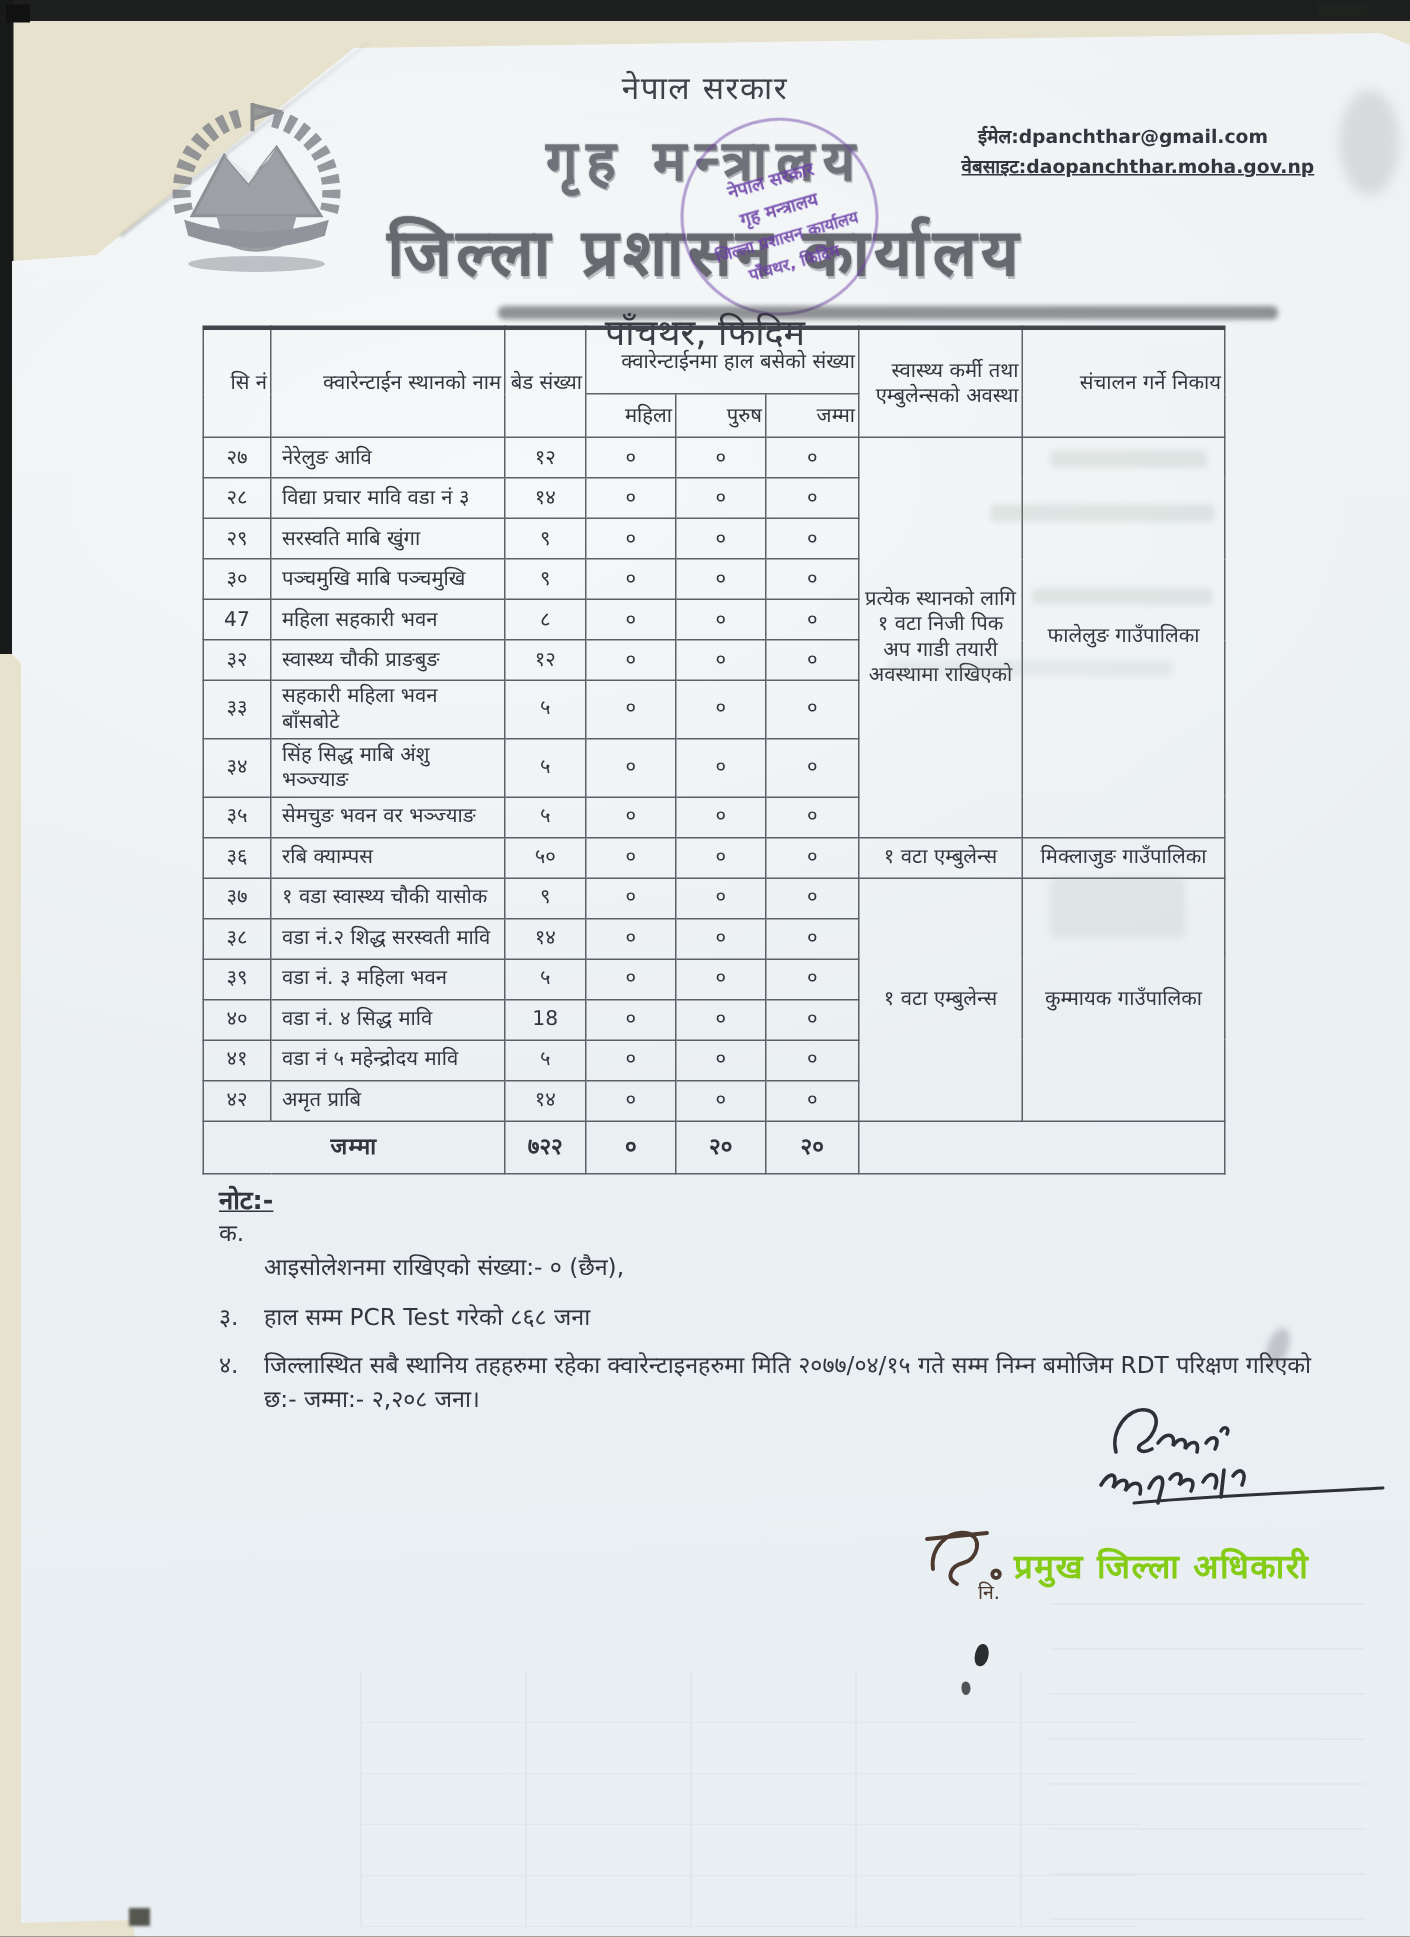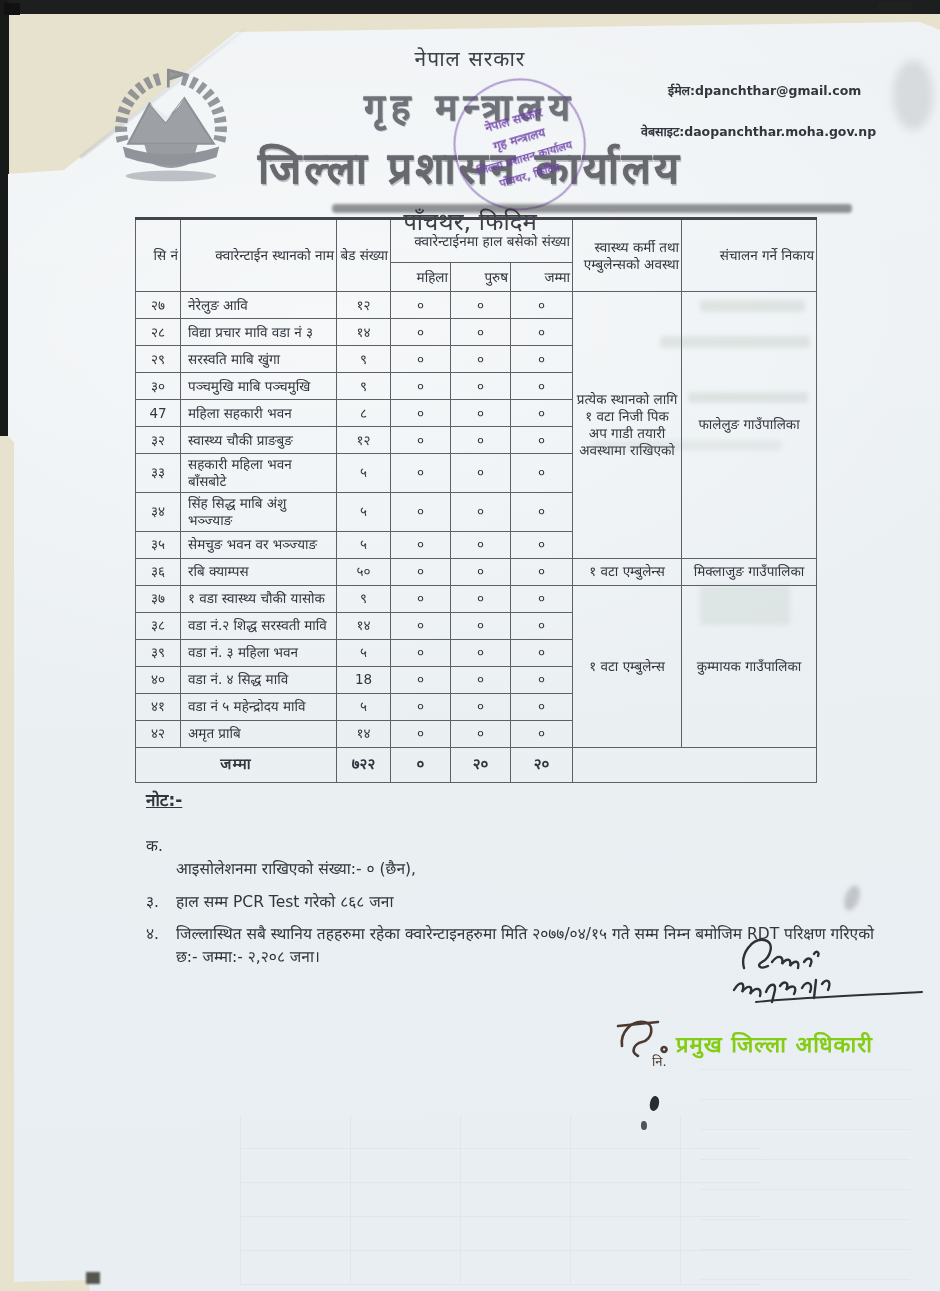--- a/index.html
+++ b/index.html
@@ -33,22 +33,22 @@
   #ministry-title{
     margin-top:8px;font-size:37px;font-weight:bold;color:#70727a;letter-spacing:6px;
     text-shadow:0 0 1px rgba(90,92,100,.8), 1px 1px 0 rgba(120,122,130,.5);
   }
   #office-title{
     margin-top:6px;font-size:43px;font-weight:bold;color:#67696f;letter-spacing:3px;
     text-shadow:0 0 1px rgba(80,82,90,.9), 1px 2px 0 rgba(130,132,140,.45);
   }
   #district-line{margin-top:8px;font-size:24px;color:#3c3e46;}
   .contact{position:absolute;font-size:12.5px;color:#34363e;font-weight:bold;}
-  #email-line{left:668px;top:82px;}
-  #website-line{left:641px;top:123px;}
+  #email-line{left:652px;top:82px;}
+  #website-line{left:641px;top:102px;text-decoration:underline;}
   .contact .lbl{font-weight:bold;}
   
   #emblem{left:103px;top:58px;width:136px;height:126px;opacity:.85;}
   
   #round-stamp{
     left:437px;top:84px;width:170px;height:130px;color:#6a3ea6;
     transform:rotate(-16deg);text-align:center;filter:blur(.4px);opacity:.88;
   }
   #round-stamp .rs-ring{
     position:absolute;left:18px;top:-6px;width:128px;height:128px;border:2px solid rgba(106,62,166,.55);
@@ -72,21 +72,21 @@
   table{border-top:3px solid #43454c;}
   thead th{font-size:13.5px;padding:3px 2px;text-align:right;}
   tr.hrow1 th{height:36px;}
   tr.hrow2 th{height:22px;margin-top:31px;}
   td.name-cell{text-align:left;padding-left:7px;}
   tbody td{height:22px;}
   tfoot td{height:30px;font-weight:bold;font-size:15px;}
   tfoot td.total-label{text-align:center;letter-spacing:1px;}
   
   #notes{left:146px;top:788px;width:730px;color:#33353d;}
-  #note-title{font-size:17px;font-weight:bold;text-decoration:underline;margin-bottom:24px;}
+  #note-title{font-size:17px;font-weight:bold;text-decoration:underline;margin-bottom:0;}
   .note-item{display:flex;margin-bottom:9px;font-size:15.5px;line-height:1.5;}
   .note-item .marker{width:30px;flex:none;}
   
   #sig-art{left:726px;top:932px;width:210px;height:86px;}
   #cdo-stamp{
     left:676px;top:1028px;width:240px;font-size:22px;font-weight:bold;color:#84cc16;
     filter:blur(.35px);letter-spacing:1px;
   }
   #ni-art{left:612px;top:1012px;width:70px;height:58px;}
   #edge-script{

